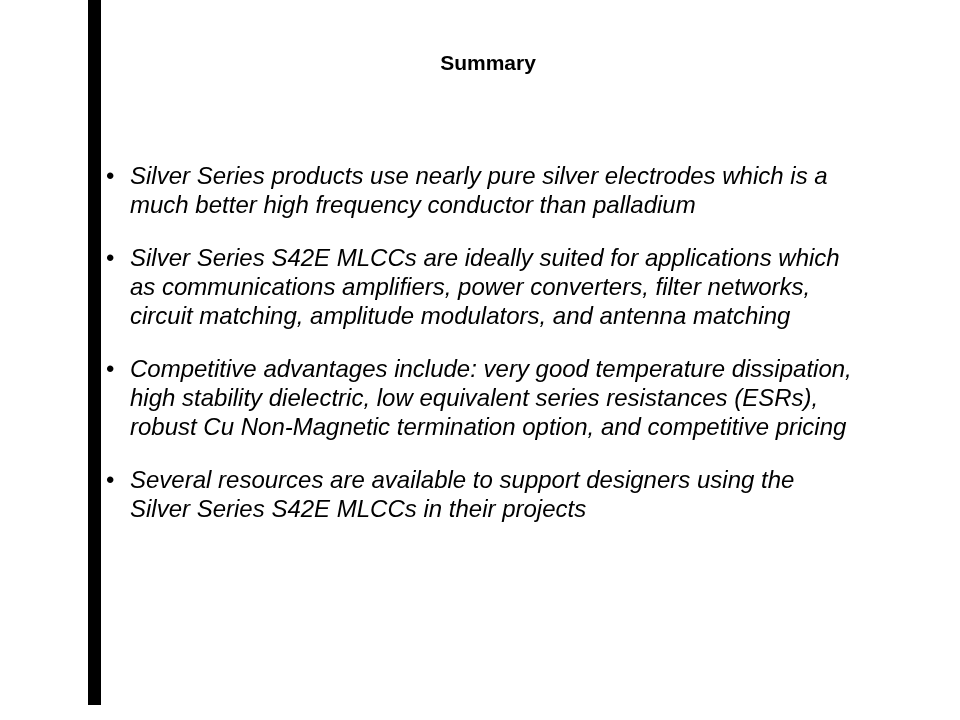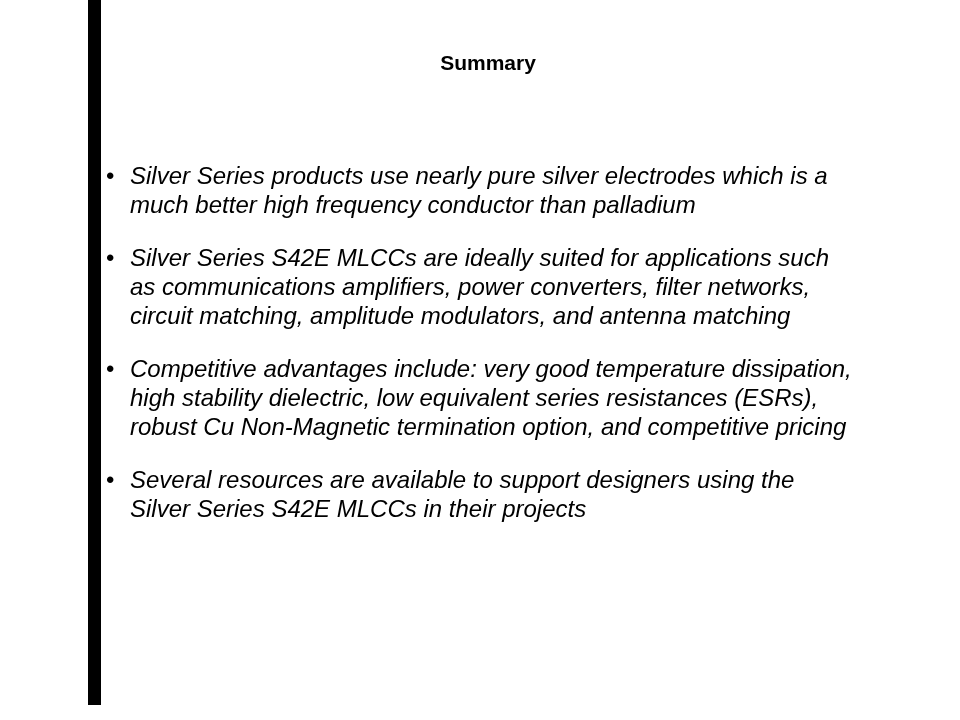--- a/index.html
+++ b/index.html
@@ -75,21 +75,21 @@
 
   <div class="bullets">
 
     <div class="bullet">
       <span class="marker">•</span>
       <span class="btext">Silver Series products use nearly pure silver electrodes which is a much better high frequency conductor than palladium</span>
     </div>
 
     <div class="bullet">
       <span class="marker">•</span>
-      <span class="btext">Silver Series S42E MLCCs are ideally suited for applications such as communications amplifiers, power converters, filter networks, circuit matching, amplitude modulators, and antenna matching</span>
+      <span class="btext">Silver Series S42E MLCCs are ideally suited for applications which as communications amplifiers, power converters, filter networks, circuit matching, amplitude modulators, and antenna matching</span>
     </div>
 
     <div class="bullet">
       <span class="marker">•</span>
       <span class="btext">Competitive advantages include: very good temperature dissipation, high stability dielectric, low equivalent series resistances (ESRs), robust Cu Non-Magnetic termination option, and competitive pricing</span>
     </div>
 
     <div class="bullet">
       <span class="marker">•</span>
       <span class="btext">Several resources are available to support designers using the Silver Series S42E MLCCs in their projects</span>

